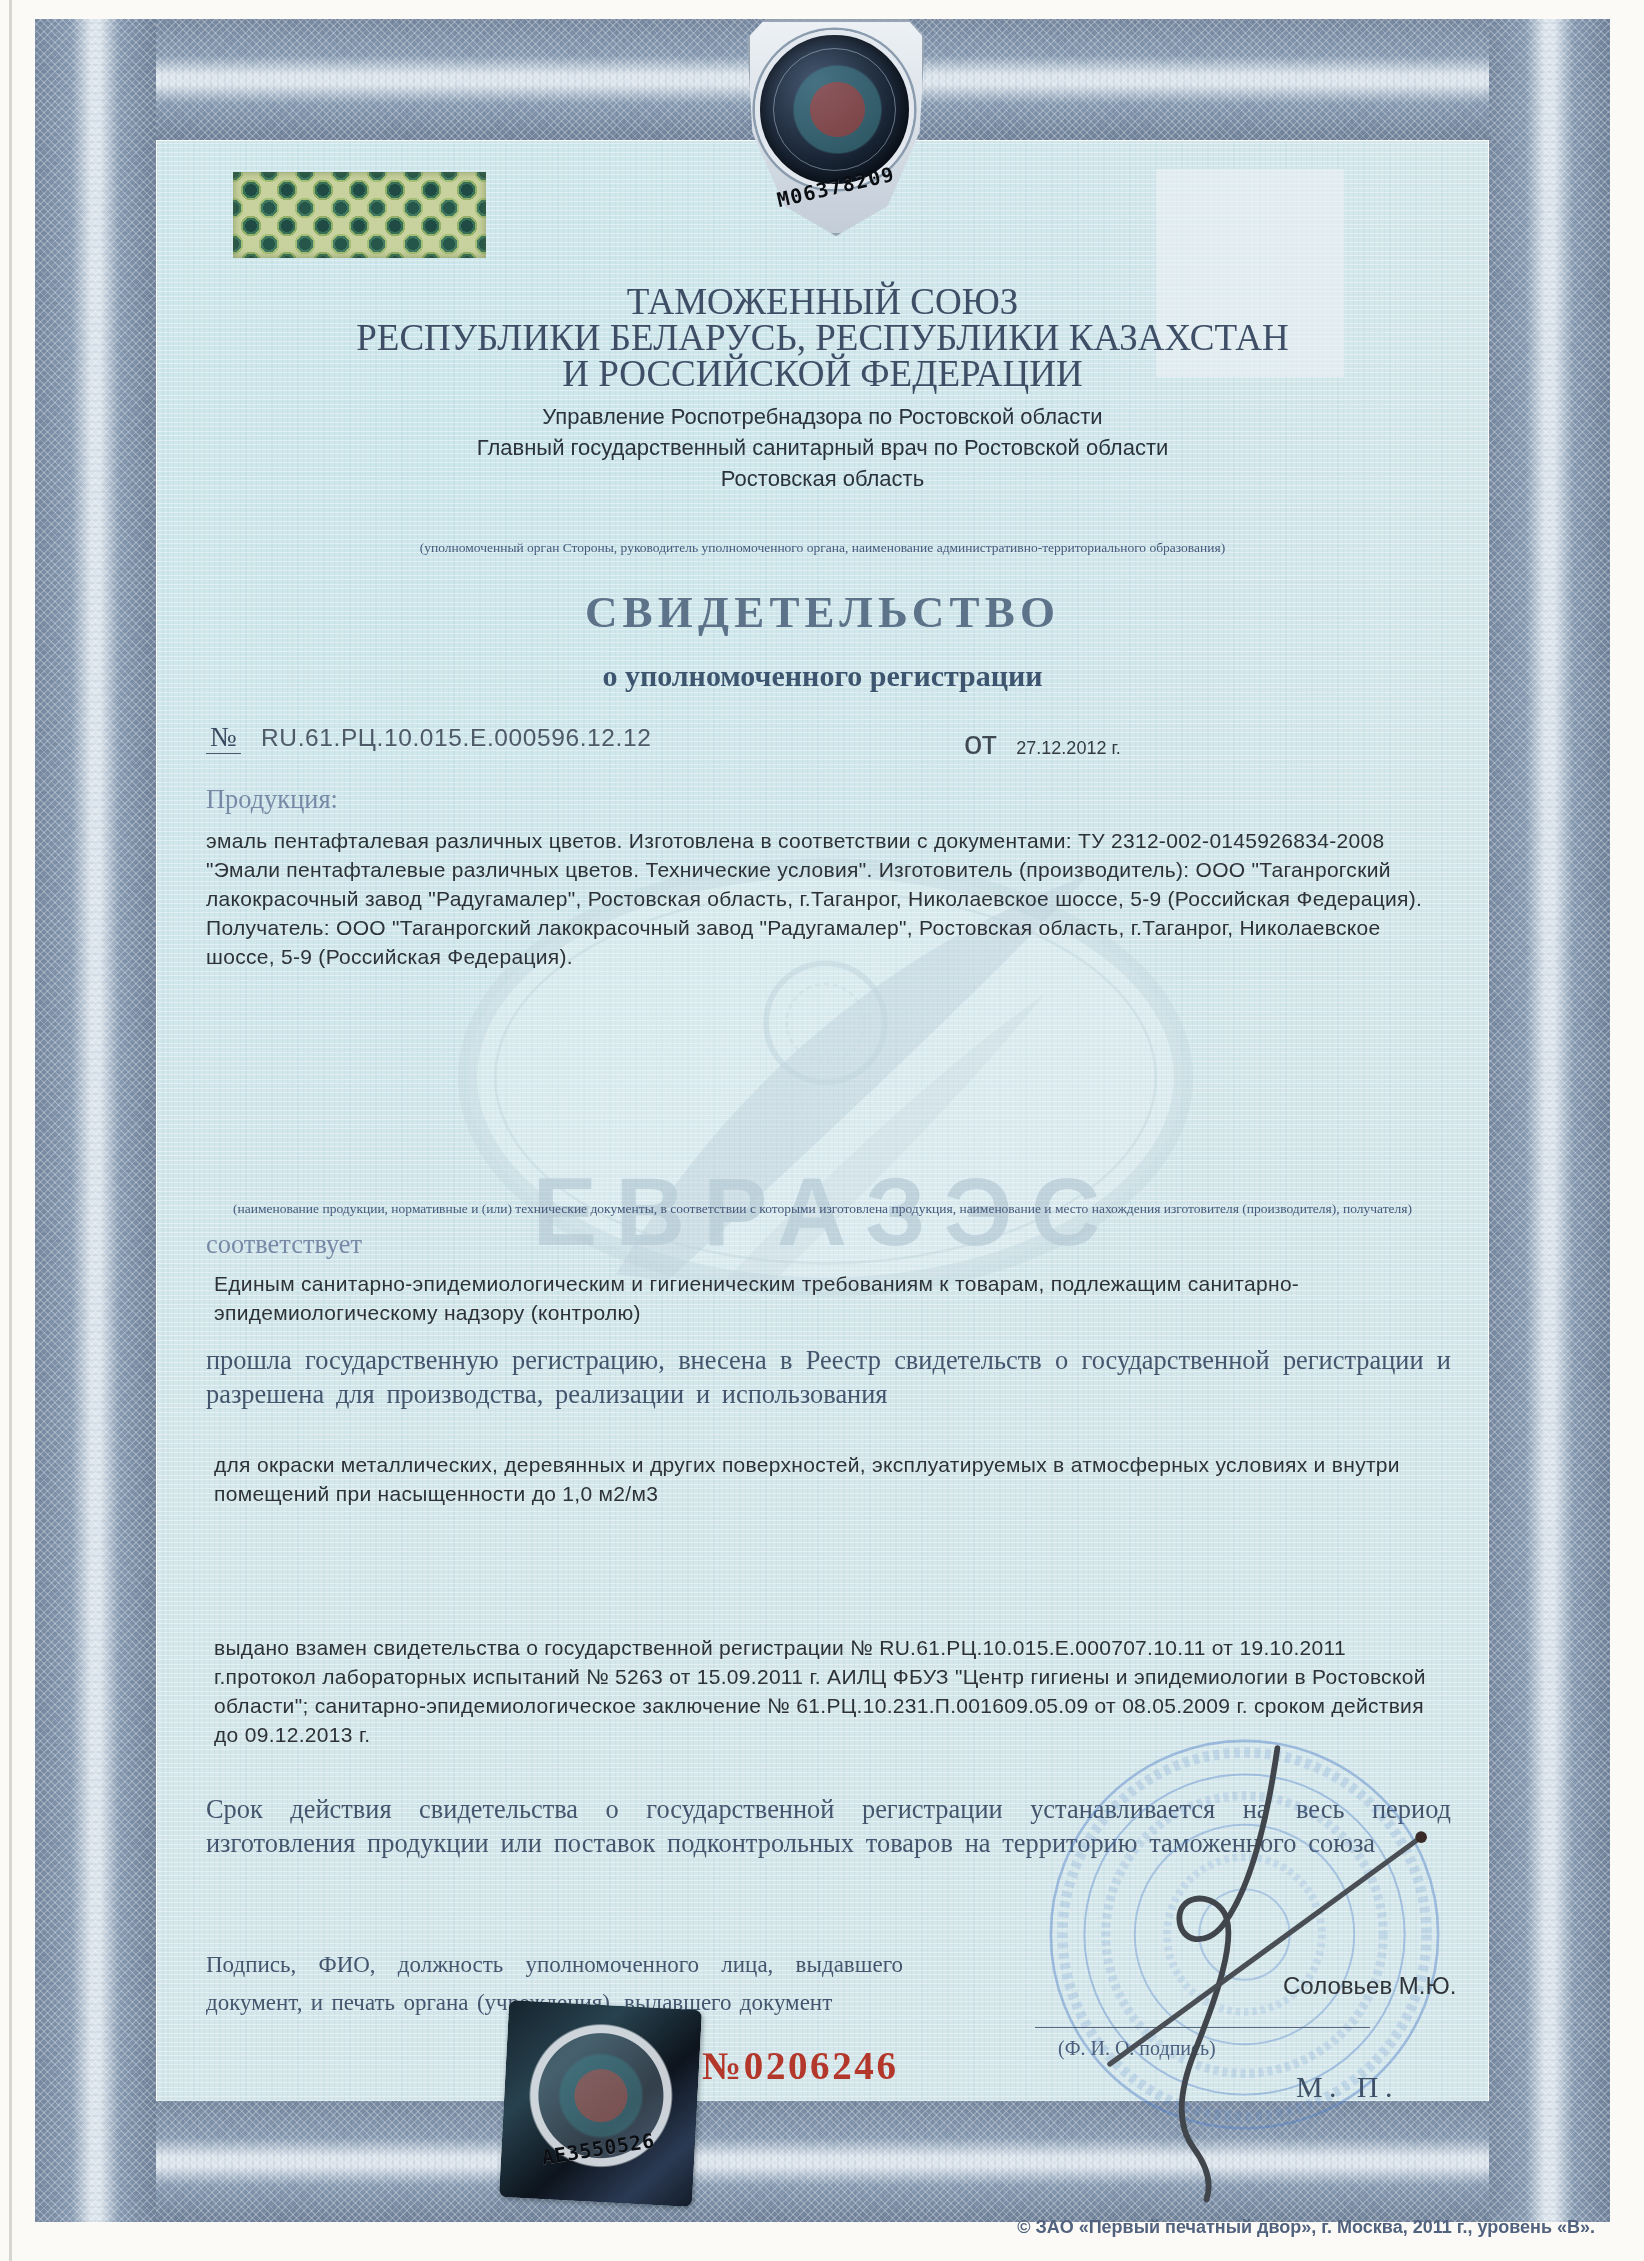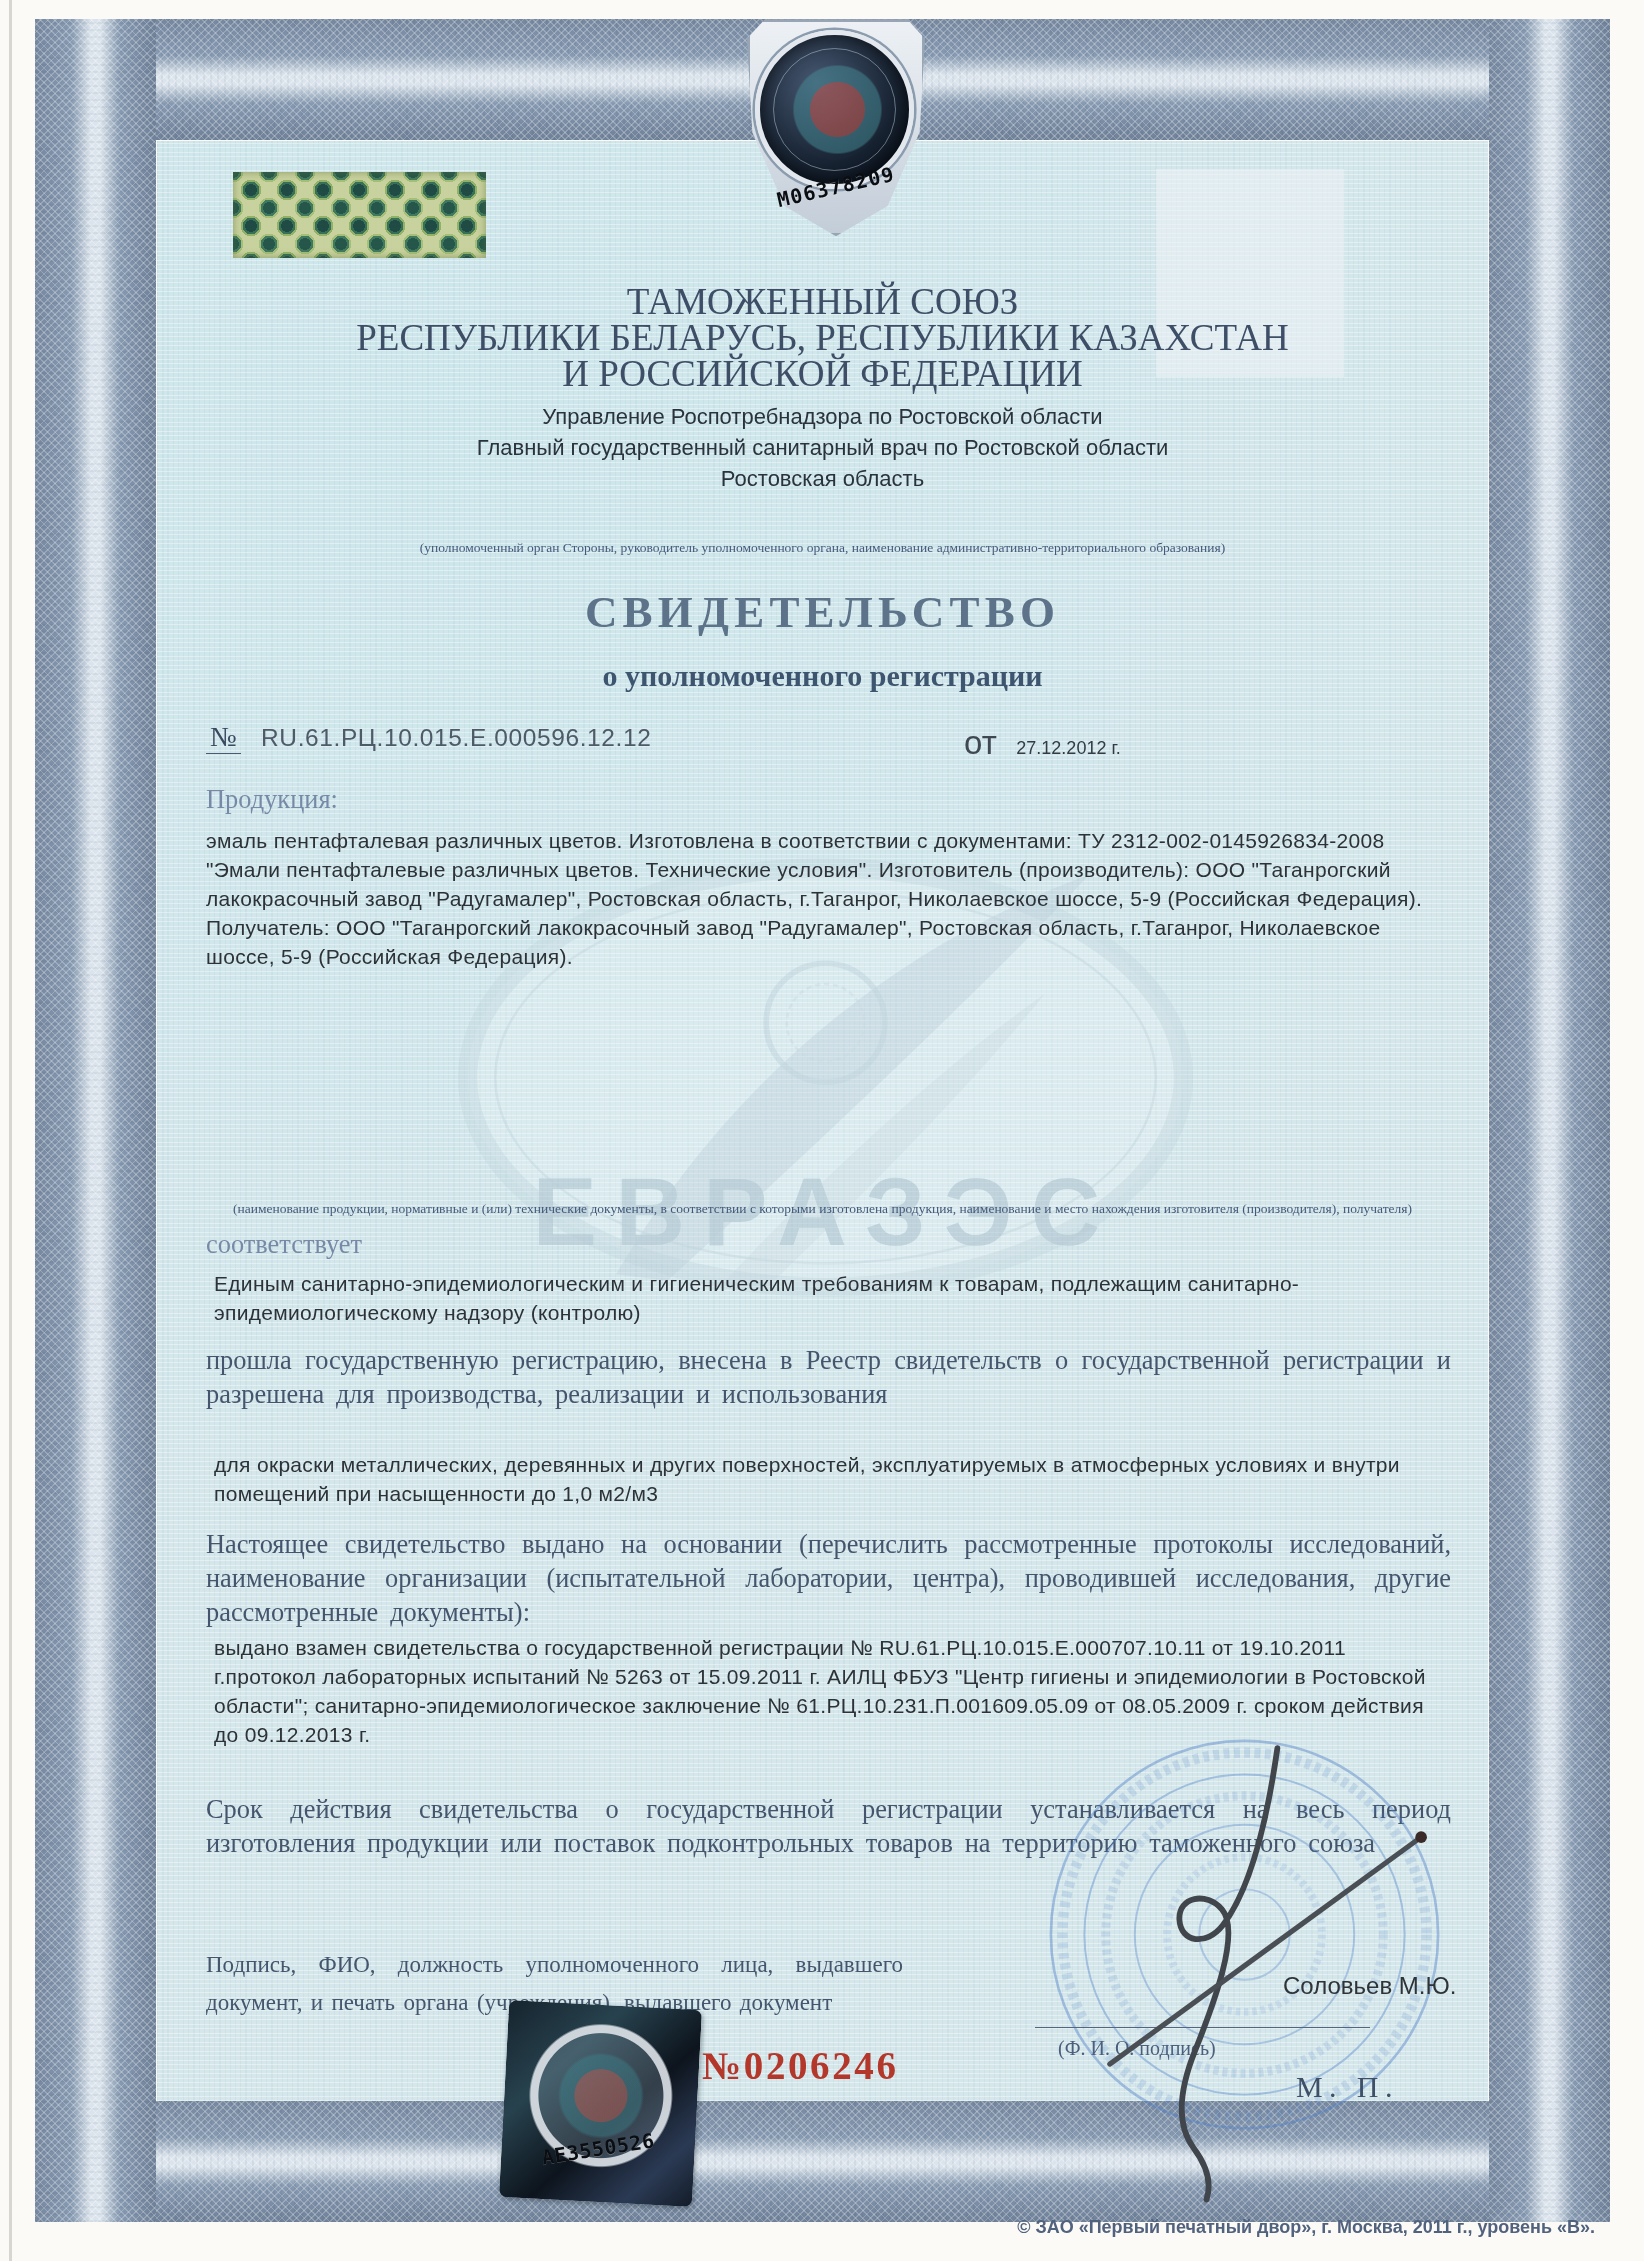--- a/index.html
+++ b/index.html
@@ -171,21 +171,20 @@
   <div class="abs sans-para" style="left:206px;top:826px;width:1245px;">эмаль пентафталевая различных цветов. Изготовлена в соответствии с документами: ТУ 2312-002-0145926834-2008 "Эмали пентафталевые различных цветов. Технические условия". Изготовитель (производитель): ООО "Таганрогский лакокрасочный завод "Радугамалер", Ростовская область, г.Таганрог, Николаевское шоссе, 5-9 (Российская Федерация).  Получатель: ООО "Таганрогский лакокрасочный завод "Радугамалер", Ростовская область, г.Таганрог, Николаевское шоссе, 5-9 (Российская Федерация).</div>
 
   <div class="abs center small-cap" style="top:1201px;width:1645px;">(наименование продукции, нормативные и (или) технические документы, в соответствии с которыми изготовлена продукция, наименование и место нахождения изготовителя (производителя), получателя)</div>
 
   <div class="abs label-blue" style="left:206px;top:1229px;">соответствует</div>
   <div class="abs sans-para" style="left:214px;top:1269px;width:1200px;">Единым санитарно-эпидемиологическим и гигиеническим требованиям к товарам, подлежащим санитарно-эпидемиологическому надзору (контролю)</div>
 
   <div class="abs serif-para" style="left:206px;top:1343px;width:1245px;">прошла государственную регистрацию, внесена в Реестр свидетельств о государственной регистрации и разрешена для производства, реализации и использования</div>
   <div class="abs sans-para" style="left:214px;top:1450px;width:1200px;">для окраски металлических, деревянных и других поверхностей, эксплуатируемых в атмосферных условиях и внутри помещений при насыщенности до 1,0 м2/м3</div>
 
-  <div class="abs serif-para" style="left:206px;top:1527px;width:1245px;">Настоящее свидетельство выдано на основании (перечислить рассмотренные протоколы исследований, наименование организации (испытательной лаборатории, центра), проводившей исследования, другие рассмотренные документы):</div>
   <div class="abs sans-para" style="left:214px;top:1633px;width:1225px;">выдано взамен свидетельства о государственной регистрации № RU.61.РЦ.10.015.Е.000707.10.11 от 19.10.2011 г.протокол лабораторных испытаний № 5263 от 15.09.2011 г. АИЛЦ ФБУЗ "Центр гигиены и эпидемиологии в Ростовской области"; санитарно-эпидемиологическое заключение № 61.РЦ.10.231.П.001609.05.09 от 08.05.2009 г. сроком действия до 09.12.2013 г.</div>
 
   <div class="abs serif-para" style="left:206px;top:1792px;width:1245px;">Срок действия свидетельства о государственной регистрации устанавливается на весь период изготовления продукции или поставок подконтрольных товаров на территорию таможенного союза</div>
 
   <svg class="stamp" viewBox="0 0 680 660">
     <circle cx="340" cy="320" r="300" fill="none" stroke="#4e7ec7" stroke-width="4" stroke-opacity="0.55"></circle>
     <circle cx="340" cy="320" r="282" fill="none" stroke="#4e7ec7" stroke-width="16" stroke-opacity="0.22" stroke-dasharray="9 7"></circle>
     <circle cx="340" cy="320" r="248" fill="none" stroke="#4e7ec7" stroke-width="3" stroke-opacity="0.5"></circle>
     <circle cx="340" cy="320" r="215" fill="none" stroke="#4e7ec7" stroke-width="14" stroke-opacity="0.2" stroke-dasharray="8 6"></circle>
     <circle cx="340" cy="320" r="170" fill="none" stroke="#4e7ec7" stroke-width="3" stroke-opacity="0.45"></circle>

